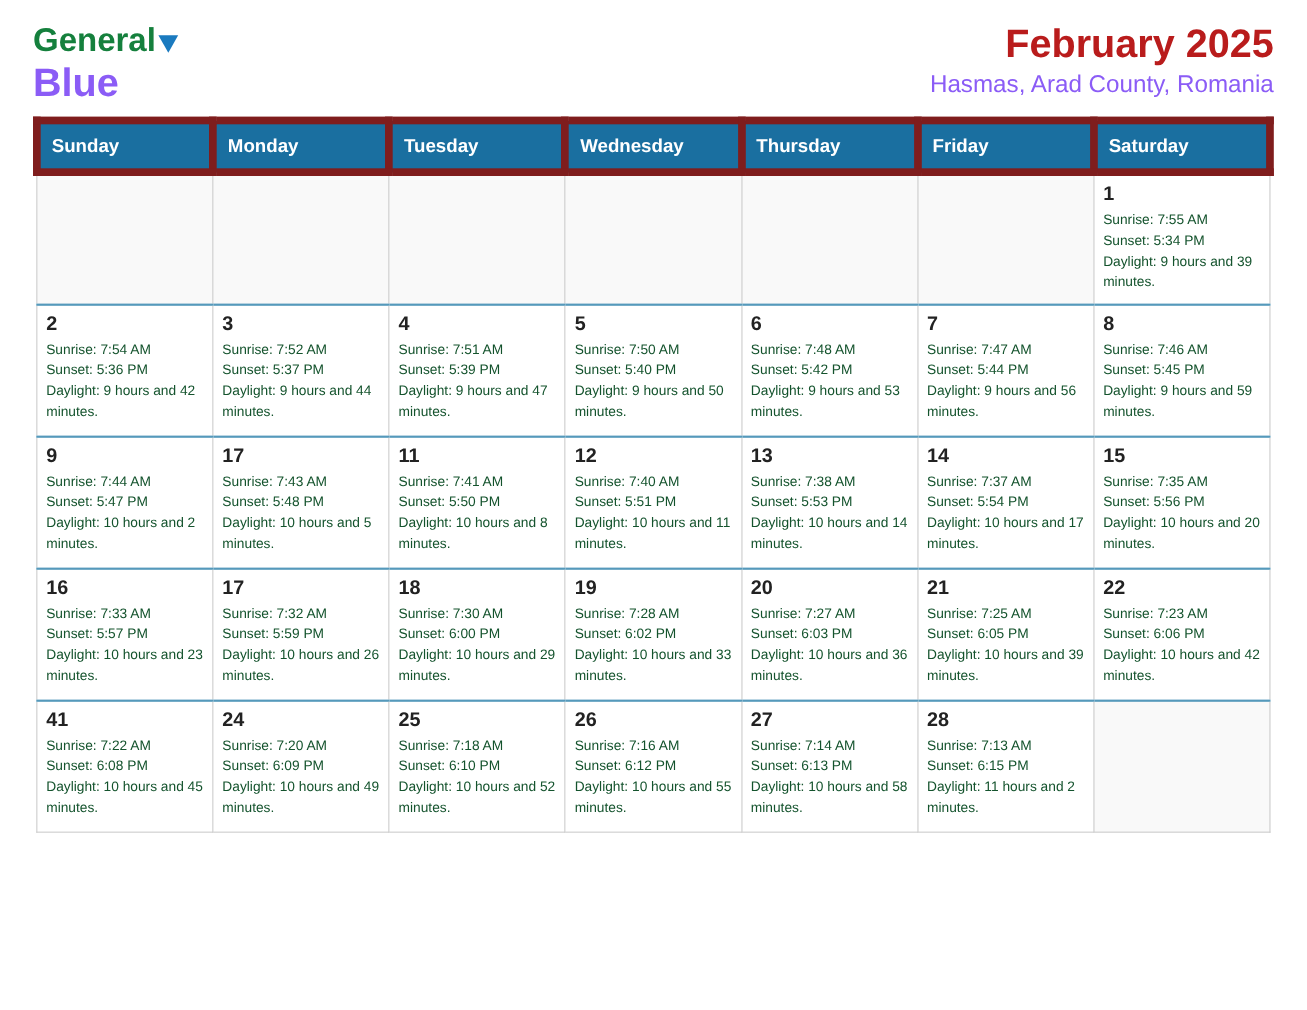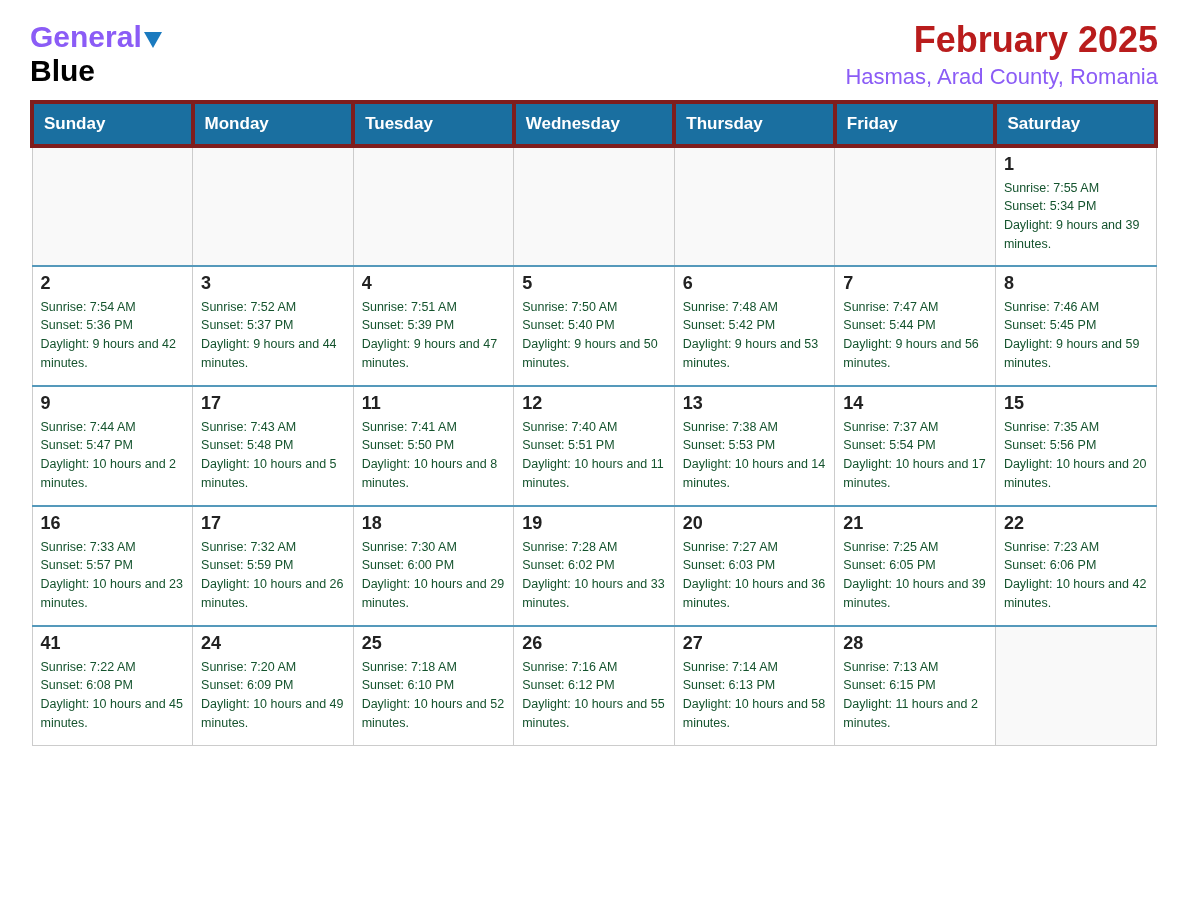--- a/index.html
+++ b/index.html
@@ -35,21 +35,21 @@
       border-collapse: collapse;
       margin-top: 10px;
     }
     .calendar th {
       background-color: #1a6fa0;
       color: #fff;
       font-size: 17px;
       font-weight: bold;
       padding: 10px 10px;
       text-align: left;
-      border: 4px solid #7f1d1d;
+      border: 7px solid #7f1d1d;
     }
     .calendar td {
       vertical-align: top;
       border: 1px solid #ccc;
       padding: 6px 8px;
       width: calc(100% / 7);
       height: 120px;
     }
     .calendar tr td {
       border-top: 2px solid #5599bb;
@@ -97,25 +97,25 @@
       font-weight: bold;
       color: #1a7abf;
     }
   </style>
 </head>
 <body>
 
 <div class="header">
   <div class="logo-wrapper">
     <div class="logo-line1">
-      <span class="general" style="font-size:30px;font-weight:bold;color:#8b5cf6;">General</span>
+      <span class="general" style="font-size:30px;font-weight:bold;color:#15803d;">General</span>
       <span class="logo-triangle"></span>
     </div>
     <div class="logo-line2">
-      <span class="blue" style="font-size:30px;font-weight:bold;color:#000000;">Blue</span>
+      <span class="blue" style="font-size:36px;font-weight:bold;color:#8b5cf6;">Blue</span>
     </div>
   </div>
   <div class="title-block">
     <div class="month-title">February 2025</div>
     <div class="location-title">Hasmas, Arad County, Romania</div>
   </div>
 </div>
 
 <table class="calendar">
   <thead>

